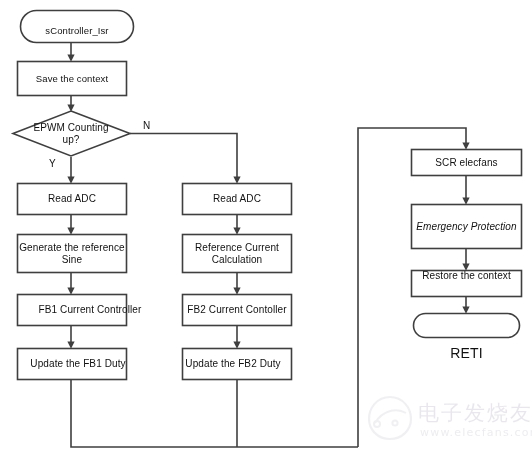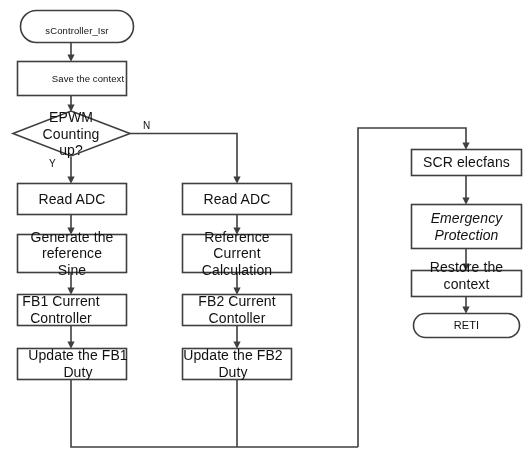--- a/index.html
+++ b/index.html
@@ -32,23 +32,23 @@
     display: flex;
     align-items: center;
     justify-content: center;
     text-align: center;
     line-height: 1.18;
     letter-spacing: 0.1px;
     white-space: pre-line;
     pointer-events: none;
     color: #111111;
   }
-  .lbl-9 { font-size: 14px; }
+  .lbl-9 { font-size: 10px; }
   .lbl-10 { font-size: 9.5px; }
-  .lbl-13 { font-size: 11px; }
+  .lbl-13 { font-size: 14px; margin-top: 28px; }
   .edge-label {
     position: absolute;
     font-size: 10px;
     color: #111111;
   }
   #watermark {
     position: absolute;
     left: 366px;
     top: 393px;
     width: 160px;
@@ -133,40 +133,50 @@
       <path d="M358,447 L358,128 L466,128 L466,146" marker-end="url(#arrow)"></path>
 
       <line x1="466" y1="176" x2="466" y2="201" marker-end="url(#arrow)"></line>
       <line x1="466" y1="249" x2="466" y2="267" marker-end="url(#arrow)"></line>
       <line x1="466" y1="297" x2="466" y2="310" marker-end="url(#arrow)"></line>
     </g>
   </svg>
 
   <div class="node-label lbl-10" style="left:20px; top:10px; width:114px; height:41px;">sController_Isr</div>
 
-  <div class="node-label lbl-10" style="left:17px; top:61px; width:110px; height:35px;padding-left:16px;">Save the context</div>
+  <div class="node-label lbl-10" style="left:17px; top:61px; width:110px; height:35px;">Save the context</div>
 
   <div class="node-label lbl-9" style="left:19px; top:113px; width:104px; height:42px;">EPWM Counting
 up?</div>
 
   <div class="node-label lbl-9" style="left:17px; top:183px; width:110px; height:32px;">Read ADC</div>
   <div class="node-label lbl-9" style="left:17px; top:234px; width:110px; height:39px;">Generate the reference
 Sine</div>
-  <div class="node-label lbl-9" style="left:3px; top:294px; width:116px; height:32px;border-radius:16px;">FB1 Current Controller</div>
+  <div class="node-label lbl-9" style="left:32px; top:294px; width:116px; height:32px;border-radius:16px;">FB1 Current Controller</div>
   <div class="node-label lbl-9" style="left:17px; top:348px; width:122px; height:32px;">Update the FB1 Duty</div>
 
   <div class="node-label lbl-9" style="left:182px; top:183px; width:110px; height:32px;">Read ADC</div>
   <div class="node-label lbl-9" style="left:182px; top:234px; width:110px; height:39px;">Reference Current
 Calculation</div>
   <div class="node-label lbl-9" style="left:182px; top:294px; width:110px; height:32px;">FB2 Current Contoller</div>
   <div class="node-label lbl-9" style="left:182px; top:348px; width:102px; height:32px;">Update the FB2 Duty</div>
 
   <div class="node-label lbl-9" style="left:411px; top:149px; width:111px; height:27px;">SCR elecfans</div>
   <div class="node-label lbl-9" style="left:411px; top:204px; width:111px; height:45px;font-style:italic;">Emergency Protection</div>
   <div class="node-label lbl-9" style="left:411px; top:262px; width:111px; height:27px;">Restore the context</div>
 
   <div class="node-label lbl-13" style="left:413px; top:313px; width:107px; height:25px;">RETI</div>
 
   <div class="edge-label" style="left:49px; top:158px;">Y</div>
   <div class="edge-label" style="left:143px; top:120px;">N</div>
 
+  <div id="watermark">
+    <svg width="48" height="50" viewBox="0 0 48 50">
+      <path d="M24,4 C11,4 3,15 3,26 C3,37 12,46 24,46 C36,46 45,37 45,26 C45,15 37,4 24,4 Z" fill="none" stroke="#cfcbd6" stroke-width="2.2"></path>
+      <path d="M9,30 C16,18 30,14 40,20" fill="none" stroke="#cfcbd6" stroke-width="2"></path>
+      <circle cx="11" cy="31" r="3" fill="none" stroke="#cfcbd6" stroke-width="2"></circle>
+      <circle cx="29" cy="30" r="2.6" fill="none" stroke="#cfcbd6" stroke-width="2"></circle>
+    </svg>
+    <div class="wm-cn">电子发烧友</div>
+    <div class="wm-url">www.elecfans.com</div>
+  </div>
 
 </div>
 
 </body></html>

